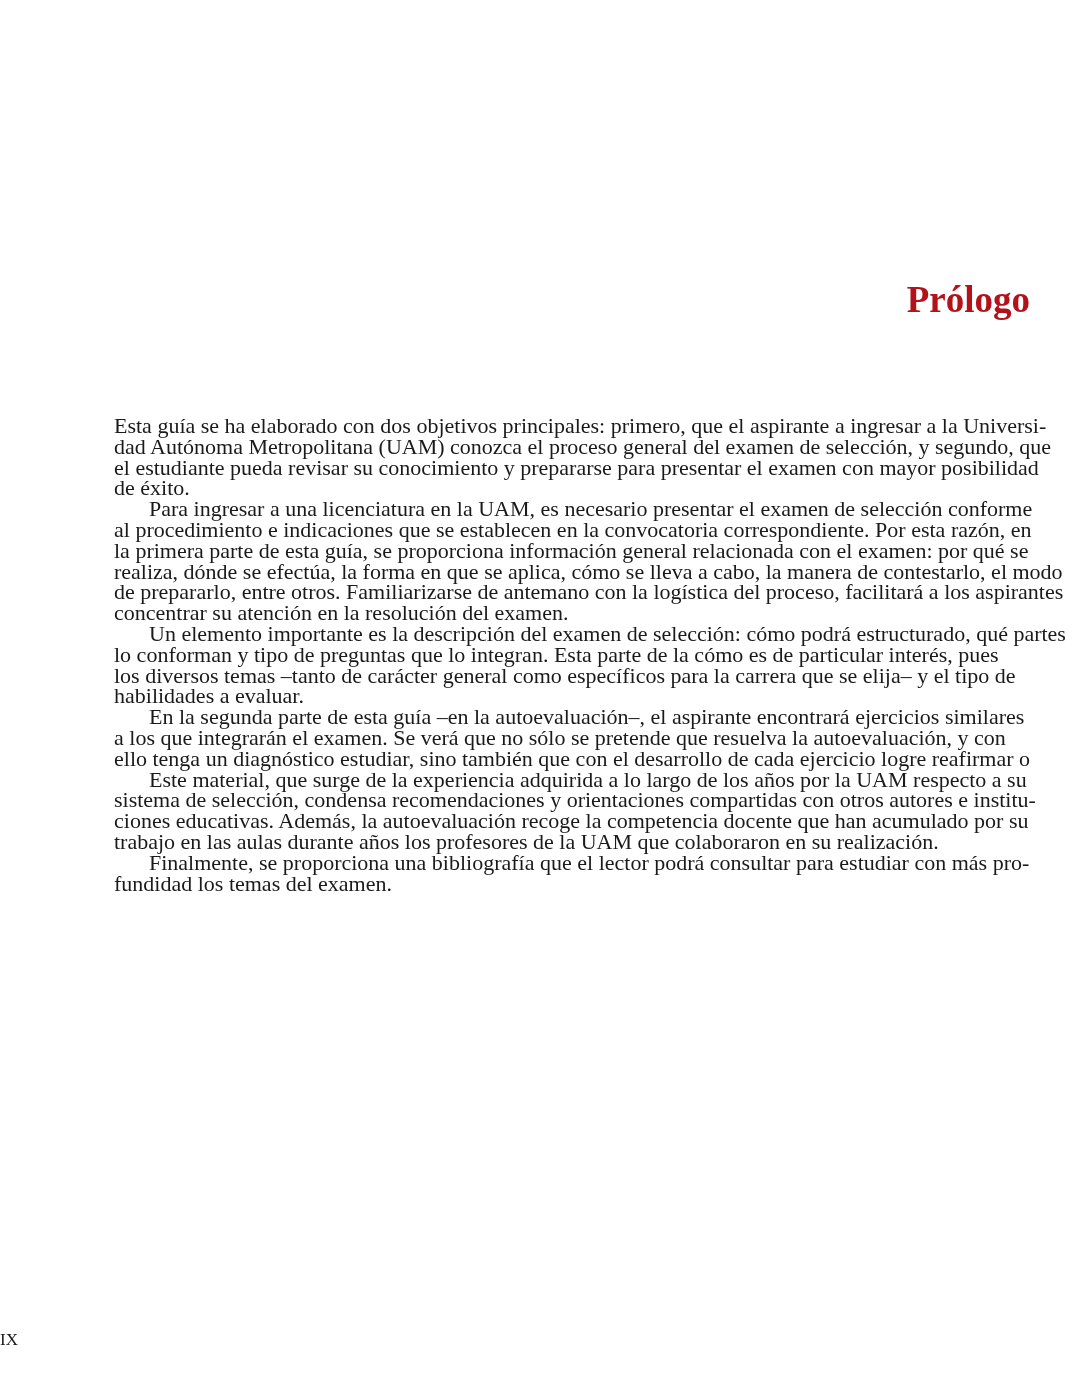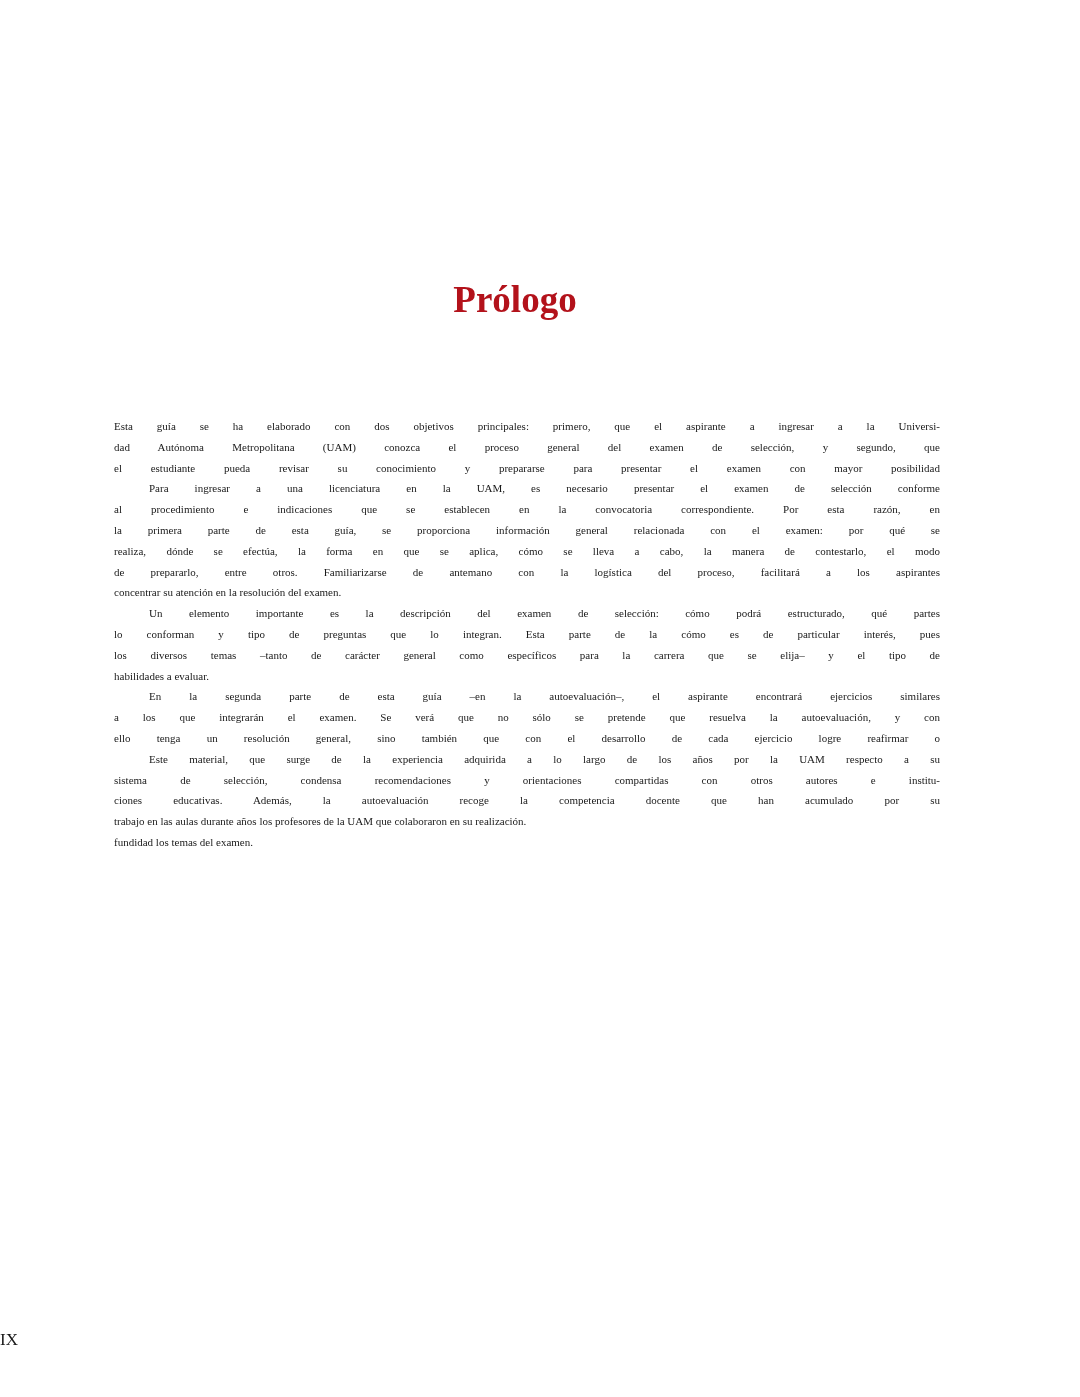--- a/index.html
+++ b/index.html
@@ -13,34 +13,34 @@
       position: relative;
       overflow: hidden;
       font-family: "Liberation Serif", "DejaVu Serif", serif;
       color: #1a1a1a;
     }
     .page-title {
       position: absolute;
       top: 276px;
       left: 0;
       width: 1030px;
-      text-align: center;
+      text-align: right;
       font-family: "Liberation Serif", "DejaVu Serif", serif;
       font-weight: bold;
       font-size: 37px;
       color: #b3121b;
       line-height: 48px;
       margin: 0;
     }
     .body-text {
       position: absolute;
       top: 416px;
       left: 114px;
       width: 826px;
-      font-size: 11px;
+      font-size: 22px;
       line-height: 20.8px;
     }
     .line {
       display: block;
       text-align: justify;
       text-align-last: justify;
       white-space: nowrap;
       height: 20.8px;
     }
     .line.last {
@@ -61,44 +61,46 @@
 </head>
 <body>
 
 <h1 class="page-title">Prólogo</h1>
 
 <div class="body-text">
   <div>
     <span class="line">Esta guía se ha elaborado con dos objetivos principales: primero, que el aspirante a ingresar a la Universi-</span>
     <span class="line">dad Autónoma Metropolitana (UAM) conozca el proceso general del examen de selección, y segundo, que</span>
     <span class="line">el estudiante pueda revisar su conocimiento y prepararse para presentar el examen con mayor posibilidad</span>
+    <span class="line last">de éxito.</span>
   </div>
   <div>
     <span class="line indent">Para ingresar a una licenciatura en la UAM, es necesario presentar el examen de selección conforme</span>
     <span class="line">al procedimiento e indicaciones que se establecen en la convocatoria correspondiente.  Por esta razón, en</span>
     <span class="line">la primera parte de esta guía, se proporciona información general relacionada con el examen: por qué se</span>
     <span class="line">realiza, dónde se efectúa, la forma en que se aplica, cómo se lleva a cabo, la manera de contestarlo, el modo</span>
     <span class="line">de prepararlo, entre otros. Familiarizarse de antemano con la logística del proceso, facilitará a los aspirantes</span>
     <span class="line last">concentrar su atención en la resolución del examen.</span>
   </div>
   <div>
     <span class="line indent">Un elemento importante es la descripción del examen de selección: cómo podrá estructurado, qué partes</span>
     <span class="line">lo conforman y tipo de preguntas que lo integran.  Esta parte de la cómo es de particular interés, pues</span>
     <span class="line">los diversos temas –tanto de carácter general como específicos para la carrera que se elija– y el tipo de</span>
     <span class="line last">habilidades a evaluar.</span>
   </div>
   <div>
     <span class="line indent">En la segunda parte de esta guía –en la autoevaluación–, el aspirante encontrará ejercicios similares</span>
     <span class="line">a los que integrarán el examen.  Se verá que no sólo se pretende que resuelva  la autoevaluación, y con</span>
-    <span class="line">ello tenga un resolución general, sino también que con el desarrollo de cada ejercicio logre reafirmar o</span>
+    <span class="line">ello tenga un diagnóstico estudiar, sino también que con el desarrollo de cada ejercicio logre reafirmar o</span>
   </div>
   <div>
     <span class="line indent">Este material, que surge de la experiencia adquirida a lo largo de los años por la UAM respecto a su</span>
     <span class="line">sistema de selección, condensa recomendaciones y orientaciones compartidas con otros autores e institu-</span>
     <span class="line">ciones educativas.  Además, la autoevaluación recoge la competencia docente que han acumulado por su</span>
     <span class="line last">trabajo en las aulas durante años los profesores de la UAM que colaboraron en su realización.</span>
   </div>
   <div>
+    <span class="line indent">Finalmente, se proporciona una bibliografía que el lector podrá consultar para estudiar con más pro-</span>
     <span class="line last">fundidad los temas del examen.</span>
   </div>
 </div>
 
 <div class="page-number">IX</div>
 
 </body></html>

